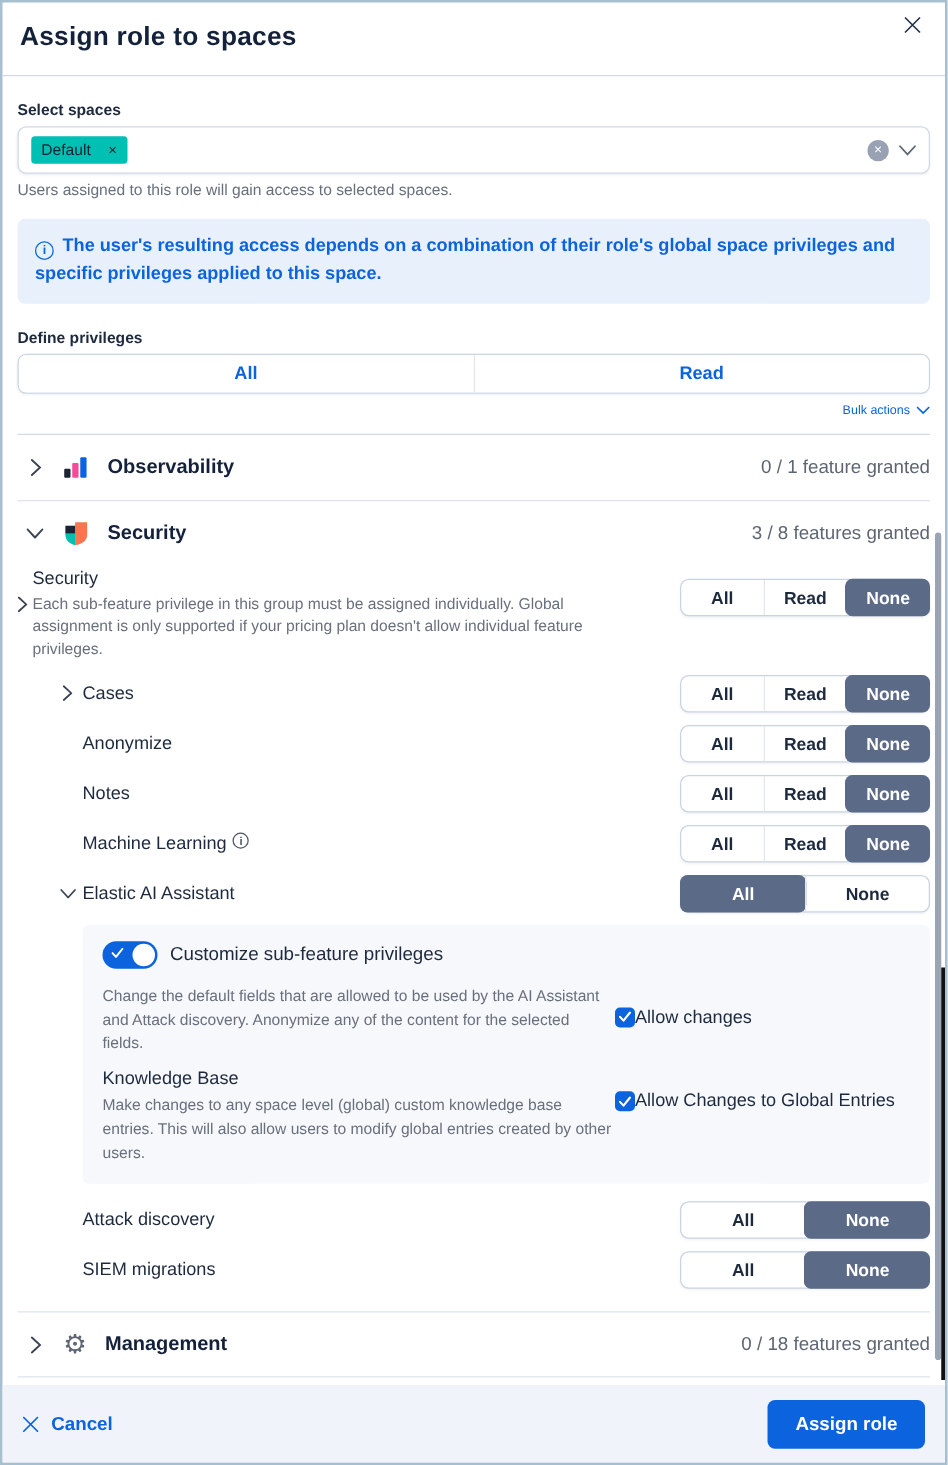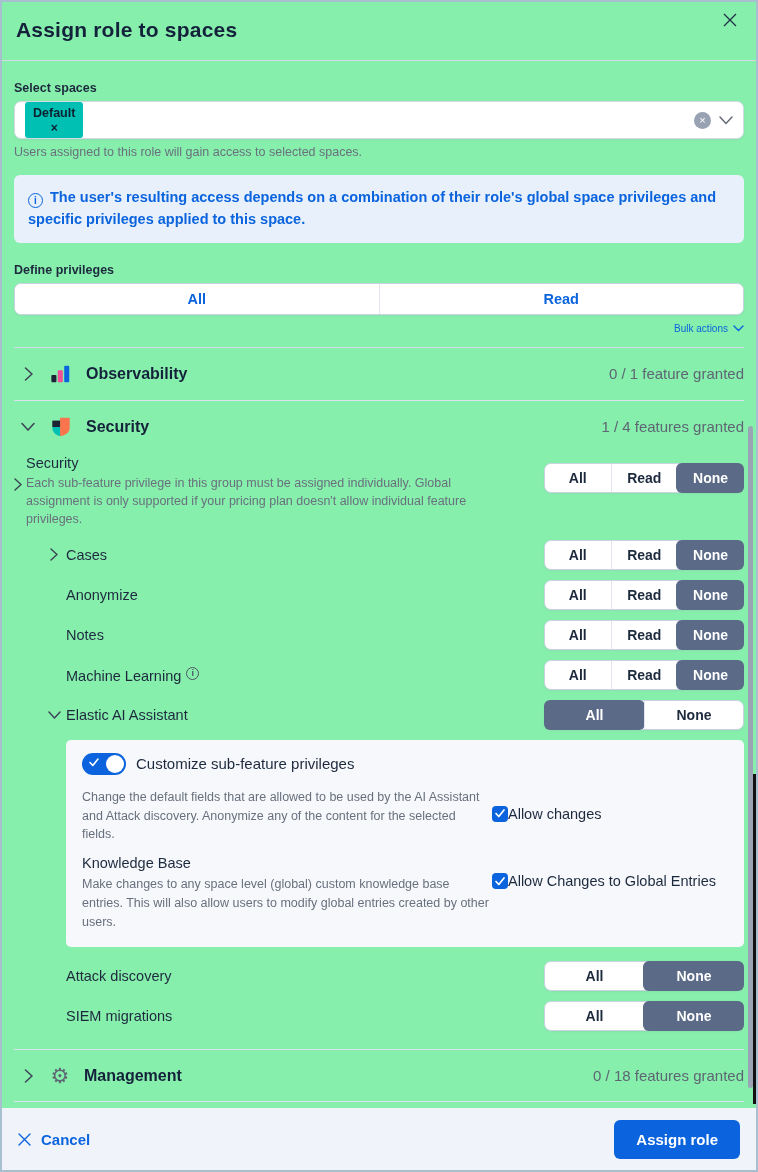--- a/index.html
+++ b/index.html
@@ -1,30 +1,30 @@
 <!DOCTYPE html>
 <html><head>
 <meta charset="utf-8">
 <style>
   * { margin:0; padding:0; box-sizing:border-box; }
   html,body { width:758px; height:1172px; }
   body { font-family:"Liberation Sans","DejaVu Sans",sans-serif; background:#9fb9c9; }
-  .modal { position:relative; width:758px; height:1172px; background:#86efac; border:2px solid #a7bfcf; overflow:hidden; display:flex; flex-direction:column; }
+  .modal { position:relative; width:758px; height:1172px; background:#ffffff; border:2px solid #a7bfcf; overflow:hidden; display:flex; flex-direction:column; }
 
   
   .modal-header { position:relative; padding:16px 16px 18px 14px; border-bottom:1px solid #d3dae6; }
   .modal-title { font-size:21px; font-weight:700; color:#14213a; letter-spacing:.2px; }
   .close-btn { position:absolute; top:6px; right:14px; width:24px; height:24px; display:flex; align-items:center; justify-content:center; cursor:pointer; background:none; border:none; }
 
   .body { flex:1; padding:20px 12px 0 12px; position:relative; }
 
   
   .form-label { font-size:12.5px; font-weight:600; color:#1d2a3e; margin-bottom:6px; }
   .combo { position:relative; display:flex; align-items:center; height:38px; border:1px solid #d3dae6; border-radius:7px; background:#fff; box-shadow:0 1px 2px rgba(152,162,179,.2); padding:0 60px 0 10px; }
-  .badge { display:inline-flex; align-items:center; gap:2px; background:#00BFB3; color:#0c2030; font-size:12.5px; font-weight:700; padding:4px 8px; border-radius:3px; cursor:pointer;flex-direction:column; }
+  .badge { display:inline-flex; align-items:center; gap:14px; background:#00BFB3; color:#0c2030; font-size:12.5px; font-weight:400; padding:4px 8px; border-radius:3px; cursor:pointer; }
   .badge .x { font-size:12px; line-height:1; }
   .combo-icons { position:absolute; right:10px; display:flex; align-items:center; gap:8px; }
   .clear-circle { width:17px; height:17px; border-radius:50%; background:#98a2b3; color:#fff; font-size:11px; display:flex; align-items:center; justify-content:center; cursor:pointer; }
   .help-text { font-size:12.5px; color:#69707d; margin-top:6px; }
 
   
   .callout { margin-top:16px; background:#e7f0fb; border-radius:6px; padding:12px 14px; font-size:14.5px; font-weight:600; color:#0b64dd; line-height:1.5; }
   .callout .info-i { display:inline-flex; width:15px; height:15px; border:1.4px solid #0b64dd; border-radius:50%; font-size:10px; font-style:normal; font-weight:700; align-items:center; justify-content:center; margin-right:7px; position:relative; top:2px; }
 
   
@@ -167,21 +167,21 @@
         <svg width="14" height="9" viewBox="0 0 14 9">
             <path d="M1 1.5 L7 8 L13 1.5" stroke="#3a4354" stroke-width="1.5" fill="none" stroke-linecap="round"></path>
           </svg>
       </span>
       <svg class="section-icon" viewBox="0 0 24 24">
         <path d="M11 2 h10.5 v11 c0 5 -4.5 7.8 -10.5 9 Z" fill="#FA744E"></path>
         <rect x="2.5" y="5" width="8.5" height="7" fill="#1c2334"></rect>
         <path d="M2.5 12 h8.5 v10 c-5.5 -1.4 -8.5 -4.6 -8.5 -10 Z" fill="#00BFB3"></path>
       </svg>
       <span class="section-title">Security</span>
-      <span class="section-summary">1 / 4 features granted</span>
+      <span class="section-summary">3 / 8 features granted</span>
     </div>
 
     <div class="row-with-desc">
       <span class="row-chev">
         <svg width="8" height="13" viewBox="0 0 8 13">
             <path d="M1 1 L7 6.5 L1 12" stroke="#3a4354" stroke-width="1.4" fill="none" stroke-linecap="round"></path>
           </svg>
       </span>
       <div class="desc-stack">
         <div class="desc-title">Security</div>

